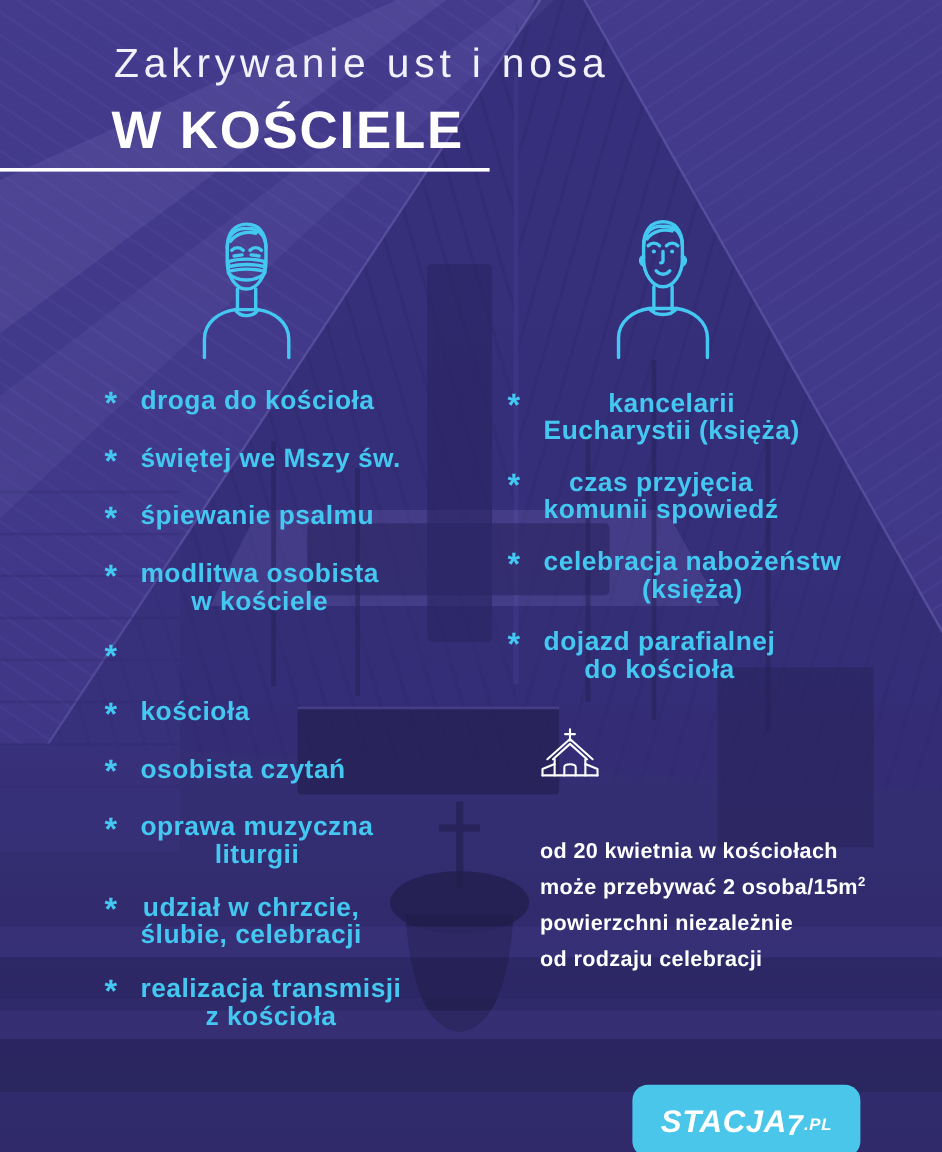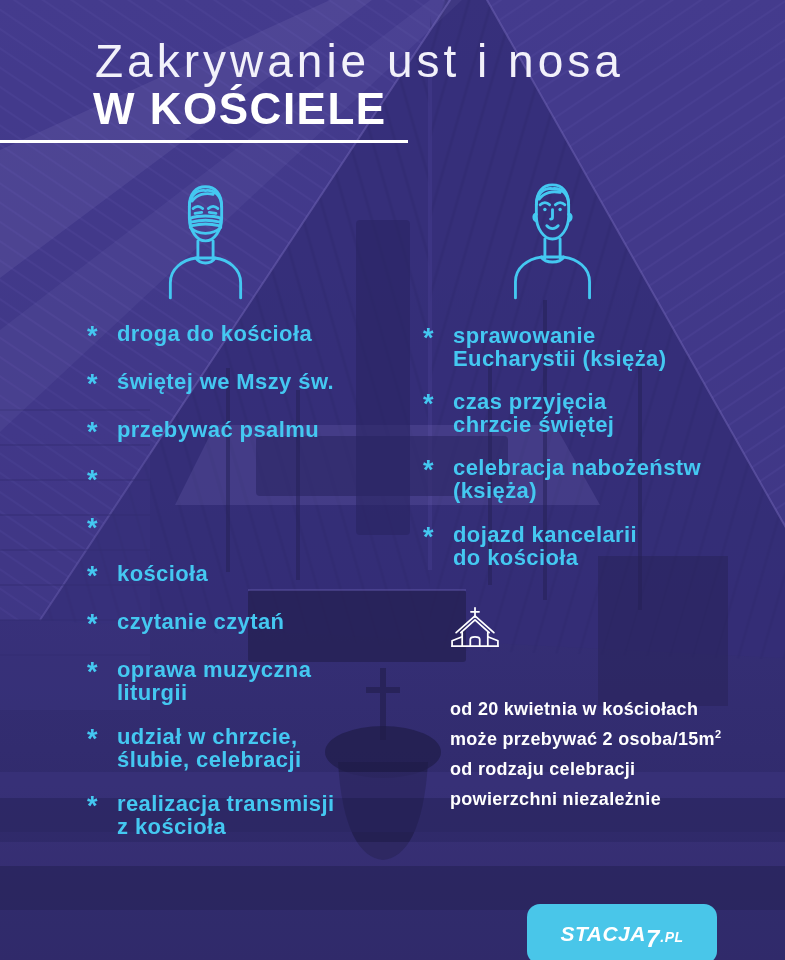--- a/index.html
+++ b/index.html
@@ -8,21 +8,21 @@
     width:785px;height:960px;
     overflow:hidden;
     font-family:"Liberation Sans",sans-serif;
     background:linear-gradient(180deg,#403889 0%,#39327e 45%,#322c6f 78%,#2c2763 100%);
   }
   .bg{position:absolute;left:0;top:0;width:785px;height:960px;}
 
   
   .title1{
     position:absolute;left:95px;top:34px;
-    font-size:46px;font-weight:400;letter-spacing:4px;
+    font-size:34px;font-weight:400;letter-spacing:4px;
     color:#f2f1fa;white-space:nowrap;
   }
   .title2{
     position:absolute;left:93px;top:84px;
     font-size:44px;font-weight:700;letter-spacing:1.5px;
     color:#ffffff;white-space:nowrap;
   }
   .underline{position:absolute;left:0;top:140px;width:408px;height:3px;background:#ffffff;}
 
   
@@ -32,39 +32,39 @@
   
   .list{position:absolute;display:flex;flex-direction:column;}
   .list-left{left:87px;top:322px;gap:21px;width:330px;}
   .list-right{left:423px;top:324px;gap:20px;width:345px;}
   .item{
     display:flex;align-items:flex-start;
     color:#44c8f1;font-weight:700;font-size:22px;
     line-height:1.05;letter-spacing:0.4px;
   }
   .item .ast{flex:0 0 30px;font-size:27px;line-height:1;transform:translateY(1px);}
-  .item .txt{white-space:pre-line;}
+  .item .txt{white-space:pre-line;text-align:center;}
 
   
   .icon-church{position:absolute;left:444px;top:598px;width:62px;height:64px;}
   .info{
     position:absolute;left:450px;top:694px;
     color:#ffffff;font-weight:700;font-size:18px;
     line-height:30px;letter-spacing:0.3px;white-space:nowrap;
   }
   .info sup{font-size:11px;line-height:0;}
 
   
   .badge{
     position:absolute;left:527px;top:904px;width:190px;height:60px;
     background:#49c6e9;border-radius:13px;
     display:flex;align-items:center;justify-content:center;
     color:#ffffff;font-style:italic;font-weight:700;
   }
-  .badge .brand{font-size:21px;letter-spacing:0.5px;}
+  .badge .brand{font-size:26px;letter-spacing:0.5px;}
   .badge .seven{font-size:24px;position:relative;top:5px;}
   .badge .pl{font-size:14px;position:relative;top:3px;margin-left:1px;letter-spacing:0.5px;}
 </style>
 </head>
 <body>
 
 <div class="poster">
 
   <svg class="bg" viewBox="0 0 785 960" preserveAspectRatio="none">
     <defs>
@@ -181,35 +181,37 @@
     <div class="item">
         <span class="ast">*</span>
         <span class="txt">droga do kościoła</span>
       </div>
     <div class="item">
         <span class="ast">*</span>
         <span class="txt">świętej we Mszy św.</span>
       </div>
     <div class="item">
         <span class="ast">*</span>
-        <span class="txt">przebywać psalmu</span>
-      </div>
-    <div class="item">
-        <span class="ast">*</span>
+        <span class="txt">śpiewanie psalmu</span>
+      </div>
+    <div class="item">
+        <span class="ast">*</span>
+        <span class="txt">modlitwa osobista
+w kościele</span>
       </div>
     <div class="item">
         <span class="ast">*</span>
       </div>
     <div class="item">
         <span class="ast">*</span>
         <span class="txt">kościoła</span>
       </div>
     <div class="item">
         <span class="ast">*</span>
-        <span class="txt">czytanie czytań</span>
+        <span class="txt">osobista czytań</span>
       </div>
     <div class="item">
         <span class="ast">*</span>
         <span class="txt">oprawa muzyczna
 liturgii</span>
       </div>
     <div class="item">
         <span class="ast">*</span>
         <span class="txt">udział w chrzcie,
 ślubie, celebracji</span>
@@ -217,55 +219,55 @@
     <div class="item">
         <span class="ast">*</span>
         <span class="txt">realizacja transmisji
 z kościoła</span>
       </div>
   </div>
 
   <div class="list list-right">
     <div class="item">
         <span class="ast">*</span>
-        <span class="txt">sprawowanie
+        <span class="txt">kancelarii
 Eucharystii (księża)</span>
       </div>
     <div class="item">
         <span class="ast">*</span>
         <span class="txt">czas przyjęcia
-chrzcie świętej</span>
+komunii spowiedź</span>
       </div>
     <div class="item">
         <span class="ast">*</span>
         <span class="txt">celebracja nabożeństw
 (księża)</span>
       </div>
     <div class="item">
         <span class="ast">*</span>
-        <span class="txt">dojazd kancelarii
+        <span class="txt">dojazd parafialnej
 do kościoła</span>
       </div>
   </div>
 
   <svg class="icon-church" viewBox="0 0 92 72" fill="none" stroke="#ffffff" stroke-width="2.6" stroke-linecap="round" stroke-linejoin="round">
     <path d="M46 3 V17 M40 9 H52"></path>
     <path d="M18 40 L46 15 L74 40"></path>
     <path d="M25 40 L46 21 L67 40"></path>
     <path d="M27 40 V60 M65 40 V60"></path>
     <path d="M12 60 H80"></path>
     <path d="M39 60 V50 C39 45 53 45 53 50 V60"></path>
     <path d="M27 46 L12 52 V60 M65 46 L80 52 V60"></path>
   </svg>
 
   <div class="info">
     <div>od 20 kwietnia w kościołach</div>
     <div><span>może przebywać 2 osoba/15m</span><sup>2</sup></div>
+    <div>powierzchni niezależnie</div>
     <div>od rodzaju celebracji</div>
-    <div>powierzchni niezależnie</div>
   </div>
 
   <div class="badge">
     <span class="brand">STACJA</span>
       <span class="seven">7</span>
       <span class="pl">.PL</span>
   </div>
 
 </div>
 

